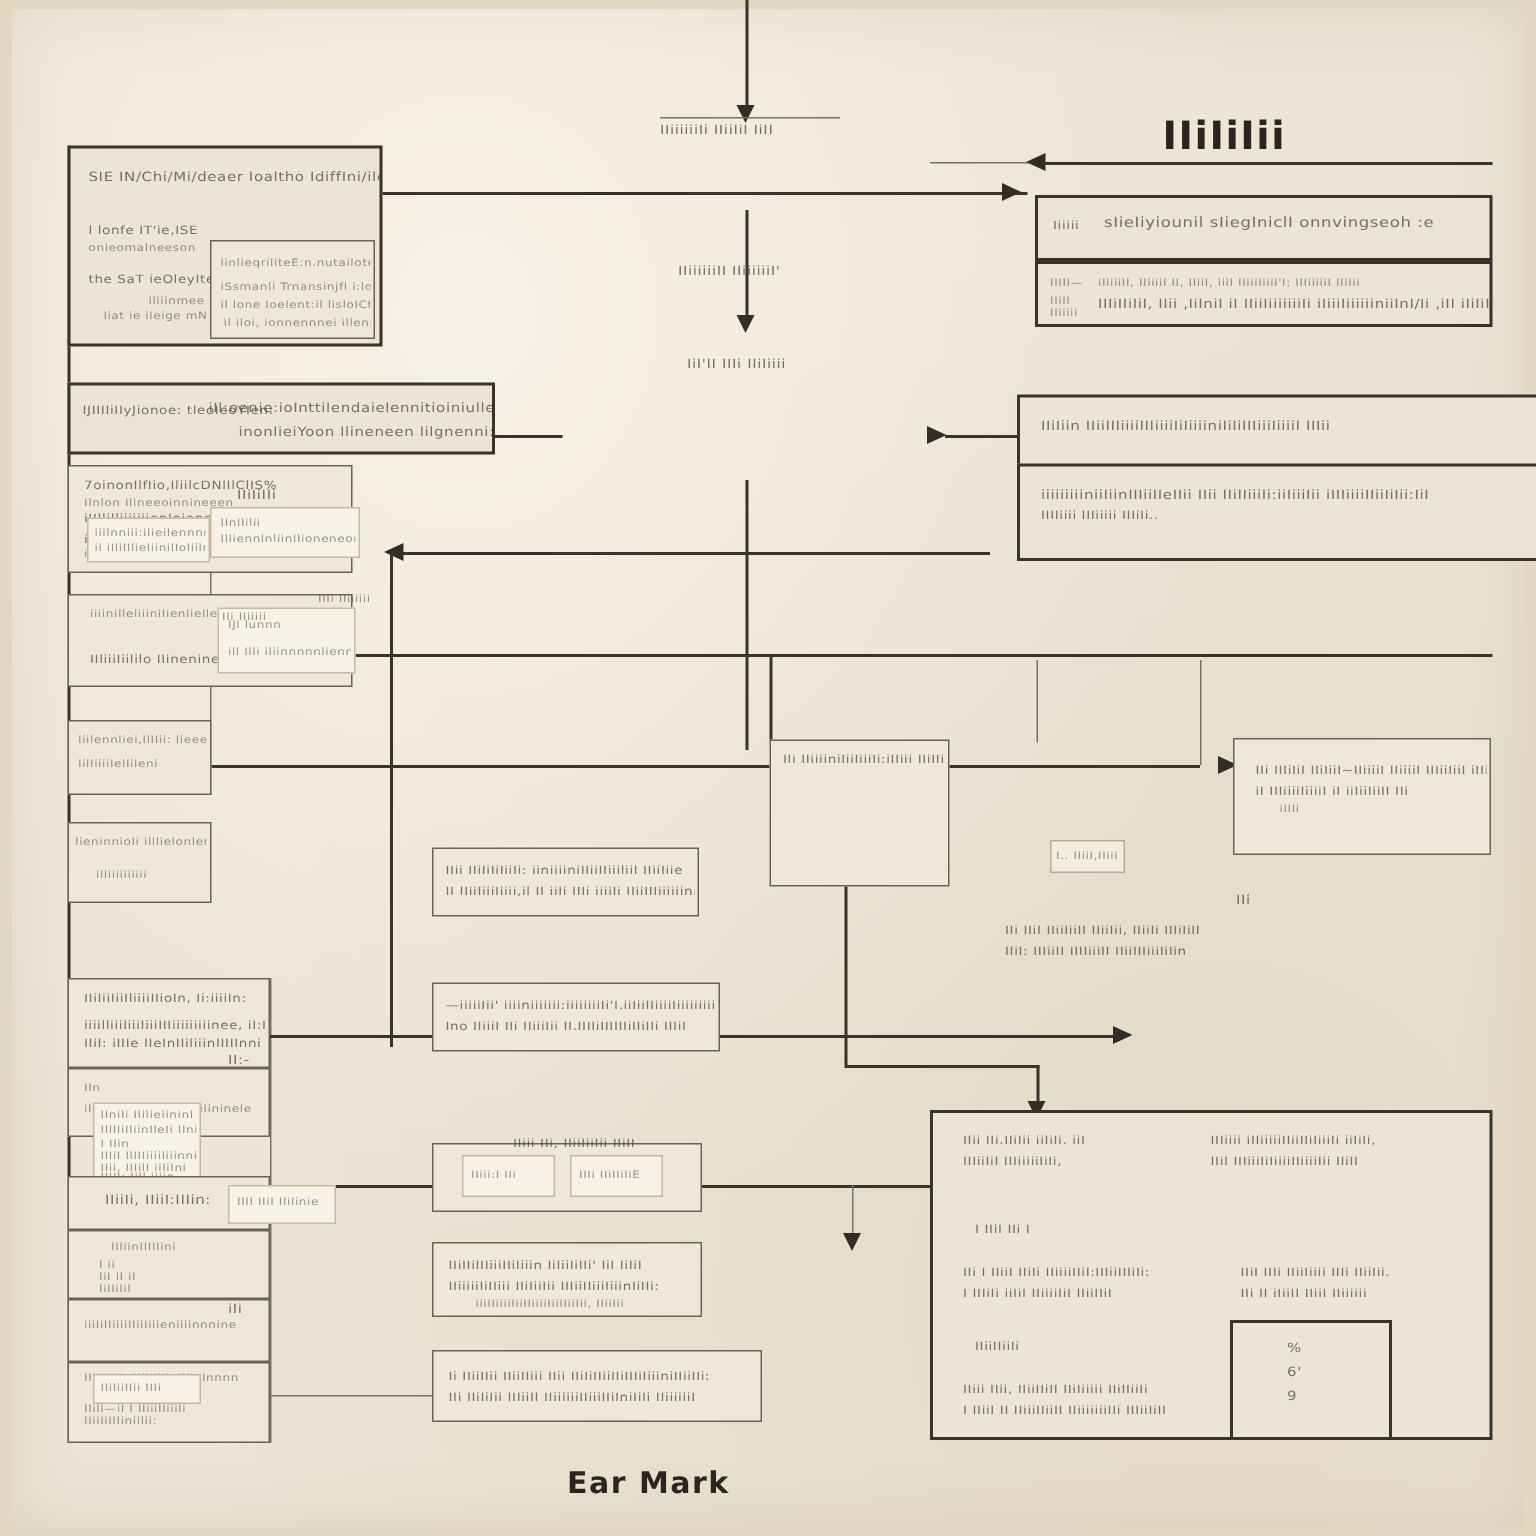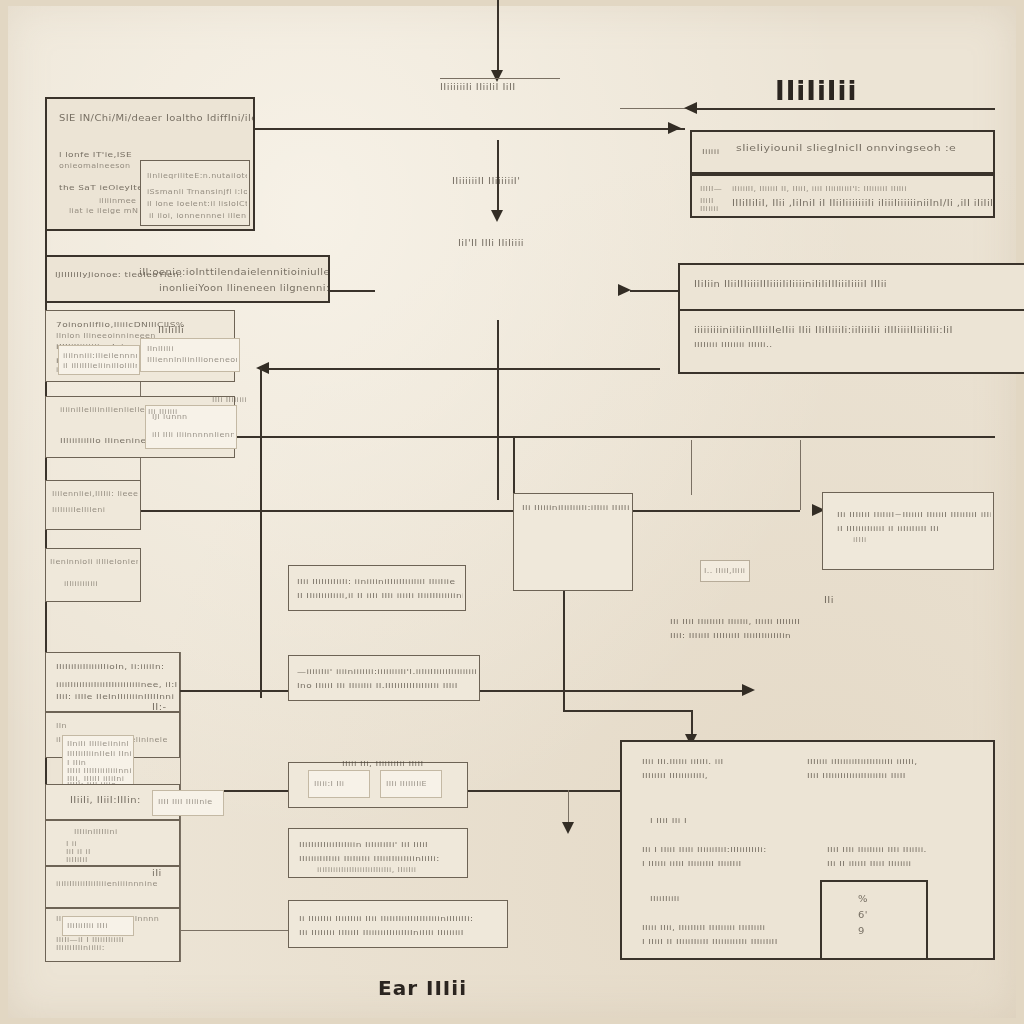--- a/index.html
+++ b/index.html
@@ -340,14 +340,14 @@
       <div class="scribble s2" style="left: 152px; top: 868px;">iIi</div>
       <div class="scribble s1" style="left: 342px; top: 758px;">IIiii  IIi,  IIiiIiiIii  IIiII</div>
       <div class="scribble s2" style="left: 824px; top: 595px;">IIi</div>
     </div>
 
   <div class="title" id="diagram-title" style="left:775px;top:76px;font-size:26px;">IIiIiIii</div>
   <div class="hr" style="left:690px;top:108px;width:305px;"></div>
   <div class="hr light" style="left:620px;top:108px;width:70px;"></div>
   <div class="ah left" style="left:684px;top:102px;"></div>
 
-  <div class="title" id="diagram-footer" style="left:378px;top:976px;font-size:20px;">Ear IIIii</div>
+  <div class="title" id="diagram-footer" style="left:378px;top:976px;font-size:20px;">Ear Mark</div>
 </div>
 
 </body></html>

